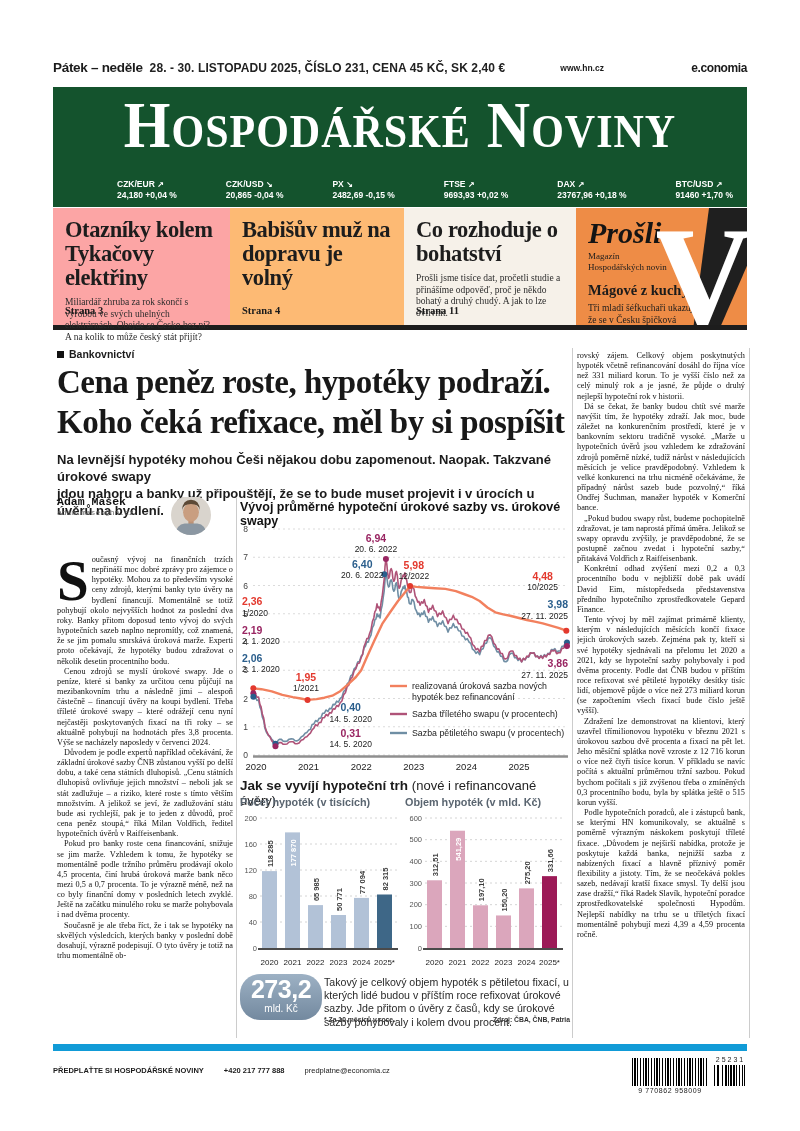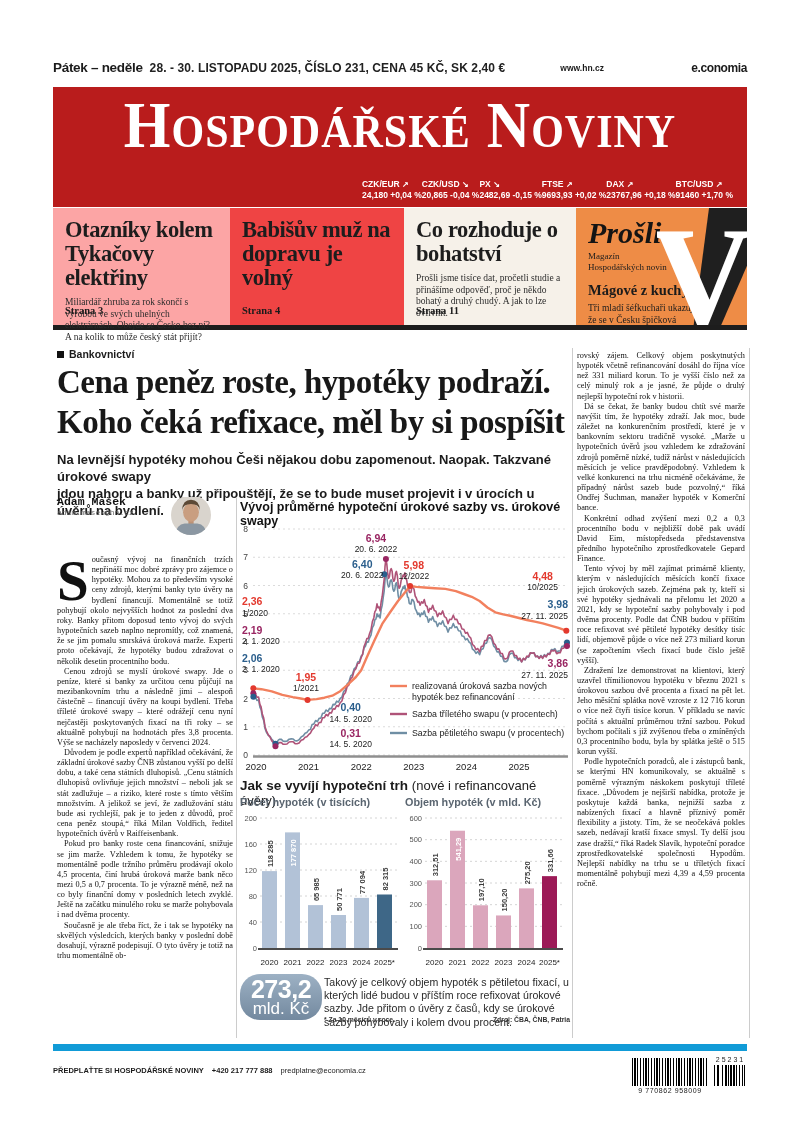--- a/index.html
+++ b/index.html
@@ -9,34 +9,34 @@
 
   
   .topbar { position:absolute; left:53px; top:60px; width:694px; display:flex; justify-content:space-between; align-items:baseline; }
   .tb-left { display:flex; align-items:center; gap:7px; }
   .edition { font-size:13.5px; font-weight:bold; letter-spacing:-0.3px; }
   .issue { font-size:12px; font-weight:bold; color:#222; letter-spacing:0.1px; }
   .site { font-size:8.5px; font-weight:bold;margin-left:48px; }
   .publisher { font-size:12px; font-weight:bold; letter-spacing:-0.4px; }
 
   
-  .masthead { position:absolute; left:53px; top:87px; width:694px; height:120px; background:#b91c1c; }
+  .masthead { position:absolute; left:53px; top:87px; width:694px; height:120px; background:#14532d; }
   .masthead h1 { position:absolute; top:2px; left:0; width:100%; text-align:center; color:#fff;
     font-family:"Liberation Serif", serif; font-weight:bold; font-variant:small-caps;
     font-size:60px; line-height:72px; letter-spacing:1px; transform:scaleY(1.08); }
-  .markets { position:absolute; left:64px; right:14px; bottom:7px; display:flex; justify-content:flex-end; color:#fff; }
+  .markets { position:absolute; left:64px; right:14px; bottom:7px; display:flex; justify-content:space-between; color:#fff; }
   .mkt-l { font-size:8.5px; font-weight:bold; }
   .mkt-v { font-size:8.5px; font-weight:bold; margin-top:1px; }
   .arr { font-size:8px; }
 
   
   .teasers { position:absolute; left:53px; top:208px; width:694px; height:122px; display:flex; border-bottom:5px solid #1d1d1d; }
   .teaser { position:relative; padding:10px 12px 8px 12px; height:100%; }
   .t1 { width:177px; background:#fca5a5; }
-  .t2 { width:174px; background:#ef4444; }
+  .t2 { width:174px; background:#fdba74; }
   .t3 { width:172px; background:#f6f1e9; }
   .t4 { width:171px; background:#ee8c46; overflow:hidden; }
   .teaser h2 { font-family:"Liberation Serif", serif; font-size:22.5px; line-height:24px; letter-spacing:-0.4px; color:#1d1d1d; }
   .teaser .tx { font-family:"Liberation Serif", serif; font-size:9.5px; line-height:11.5px; color:#2c2c2c; margin-top:7px; }
   .teaser .pg { position:absolute; left:12px; bottom:9px; font-family:"Liberation Serif", serif; font-weight:bold; font-size:10.5px; }
   .vk-title { font-family:"Liberation Serif", serif; font-style:italic; font-weight:bold; font-size:30px; line-height:30px; color:#141414; }
   .vk-sub { font-family:"Liberation Serif", serif; font-size:9px; line-height:11px; white-space:pre-line; margin-top:3px; color:#1d1d1d; }
   .vk-head { font-family:"Liberation Serif", serif; font-weight:bold; font-size:14.5px; margin-top:9px; }
   .vk-tx { font-family:"Liberation Serif", serif; font-size:9.5px; line-height:12px; margin-top:3px; color:#1d1d1d; width:115px; }
   .vlogo { position:absolute; right:-6px; top:0; }
@@ -68,39 +68,39 @@
   .charts-heading b { font-weight:bold; }
   .charts-heading span { font-weight:normal; font-size:13px; color:#222; }
   .bar-subtitles { position:absolute; top:296px; width:330px; display:flex; }
   .bar-subtitles span { width:165px; font-size:10.8px; font-weight:bold; color:#5a6570; }
   #bars1 { position:absolute; left:0; top:310px; }
   #bars2 { position:absolute; left:165px; top:310px; }
   .callout { position:absolute; left:0; top:474px; width:330px; }
   .badge { position:absolute; left:0; top:0; width:82px; height:46px; border-radius:20px;
     background:linear-gradient(180deg,#9db1c4,#73899f); color:#fff; text-align:center; }
   .badge .num { font-size:25px; font-weight:bold; line-height:27px; margin-top:2px; letter-spacing:-0.5px; }
-  .badge .unit { font-size:17px; line-height:12px; }
+  .badge .unit { font-size:10px; line-height:12px; }
   .callout p { position:absolute; left:84px; top:2px; width:246px; font-size:10.6px; line-height:13.2px; color:#2a2a2a; }
   .callout-foot { position:absolute; left:84px; top:42px; width:246px; display:flex; justify-content:space-between; }
   .callout-foot .fn { font-size:6.8px; font-weight:bold; color:#333; }
   .callout-foot .src { font-size:6.8px; font-weight:bold; color:#333; }
 
   
   .tick { font:8.5px "Liberation Sans", sans-serif; fill:#444; }
   .xtick { font:9.5px "Liberation Sans", sans-serif; fill:#222; }
   .annv { font:bold 10.5px "Liberation Sans", sans-serif; }
   .annd { font:8.5px "Liberation Sans", sans-serif; fill:#222; }
   .leg { font:8.8px "Liberation Sans", sans-serif; fill:#222; }
   .btick { font:7.5px "Liberation Sans", sans-serif; fill:#555; }
   .byear { font:8px "Liberation Sans", sans-serif; fill:#222; }
   .barlbl { font:bold 7.5px "Liberation Sans", sans-serif; }
 
   
   .bluebar { position:absolute; left:53px; top:1044px; width:694px; height:7px; background:#119bd7; }
-  .subfoot { position:absolute; left:53px; top:1066px; font-size:7.5px; display:flex; gap:8px; }
+  .subfoot { position:absolute; left:53px; top:1066px; font-size:7.5px; display:flex; gap:20px; }
   .subfoot .b { font-weight:bold; }
   .barcode-main { position:absolute; left:632px; top:1058px; width:76px; height:28px;
     background:repeating-linear-gradient(90deg,#000 0,#000 1.2px,#fff 1.2px,#fff 2.4px,#000 2.4px,#000 4.4px,#fff 4.4px,#fff 5.2px,#000 5.2px,#000 6px,#fff 6px,#fff 8.4px,#000 8.4px,#000 9.2px,#fff 9.2px,#fff 11px); }
   .barcode-addon { position:absolute; left:714px; top:1065px; width:33px; height:21px;
     background:repeating-linear-gradient(90deg,#000 0,#000 1.1px,#fff 1.1px,#fff 3px,#000 3px,#000 4.6px,#fff 4.6px,#fff 5.6px,#000 5.6px,#000 6.4px,#fff 6.4px,#fff 8.2px); }
   .bc-num { position:absolute; left:630px; top:1087px; width:80px; text-align:center; font-size:7px; letter-spacing:0.6px; }
   .bc-code { position:absolute; left:714px; top:1056px; width:33px; text-align:center; font-size:7px; letter-spacing:2px; }
 </style>
 </head>
 <body>
@@ -372,20 +372,21 @@
         <div class="callout-foot">
           <span class="fn">* Za 10 měsíců v roce.</span>
           <span class="src">Zdroj: ČBA, ČNB, Patria</span>
         </div>
       </div>
     </div>
 
     <div class="col col2">
       <p>rovský zájem. Celkový objem poskytnutých hypoték včetně refinancování dosáhl do října více než 331 miliard korun. To je vyšší číslo než za celý minulý rok a je jasné, že půjde o druhý nejlepší hypoteční rok v historii.</p>
       <p>Dá se čekat, že banky budou chtít své marže navýšit tím, že hypotéky zdraží. Jak moc, bude záležet na konkurenčním prostředí, které je v bankovním sektoru tradičně vysoké. „Marže u hypotečních úvěrů jsou vzhledem ke zdražování zdrojů poměrně nízké, tudíž nárůst v následujících měsících je velice pravděpodobný. Vzhledem k velké konkurenci na trhu nicméně očekáváme, že případný nárůst sazeb bude pozvolný,“ říká Ondřej Šuchman, manažer hypoték v Komerční bance.</p>
+      <p>„Pokud budou swapy růst, budeme pochopitelně zdražovat, je tam naprostá přímá úměra. Jelikož se swapy opravdu zvýšily, je pravděpodobné, že se postupně začnou zvedat i hypoteční sazby,“ přitakává Voldřich z Raiffeisenbank.</p>
       <p>Konkrétní odhad zvýšení mezi 0,2 a 0,3 procentního bodu v nejbližší době pak uvádí David Eim, místopředseda představenstva předního hypotečního zprostředkovatele Gepard Finance.</p>
       <p>Tento vývoj by měl zajímat primárně klienty, kterým v následujících měsících končí fixace jejich úrokových sazeb. Zejména pak ty, kteří si své hypotéky sjednávali na přelomu let 2020 a 2021, kdy se hypoteční sazby pohybovaly i pod dvěma procenty. Podle dat ČNB budou v příštím roce refixovat své pětileté hypotéky desítky tisíc lidí, objemově půjde o více než 273 miliard korun (se započtením všech fixací bude číslo ještě vyšší).</p>
       <p>Zdražení lze demonstrovat na klientovi, který uzavřel třímilionovou hypotéku v březnu 2021 s úrokovou sazbou dvě procenta a fixací na pět let. Jeho měsíční splátka nově vzroste z 12 716 korun o více než čtyři tisíce korun. V příkladu se navíc počítá s aktuální průměrnou tržní sazbou. Pokud bychom počítali s již zvýšenou třeba o zmíněných 0,3 procentního bodu, byla by splátka ještě o 515 korun vyšší.</p>
       <p>Podle hypotečních poradců, ale i zástupců bank, se kterými HN komunikovaly, se aktuálně s poměrně výrazným náskokem poskytují tříleté fixace. „Důvodem je nejširší nabídka, protože je poskytuje každá banka, nejnižší sazba z nabízených fixací a hlavně příznivý poměr flexibility a jistoty. Tím, že se neočekává pokles sazeb, nedávají kratší fixace smysl. Ty delší jsou zase dražší,“ říká Radek Slavík, hypoteční poradce zprostředkovatelské společnosti Hypodům. Nejlepší nabídky na trhu se u tříletých fixací momentálně pohybují mezi 4,39 a 4,59 procenta ročně.</p>
     </div>
   </main>
 
   <div class="bluebar"></div>
   <div class="subfoot">
     <span class="b">PŘEDPLAŤTE SI HOSPODÁŘSKÉ NOVINY</span>

